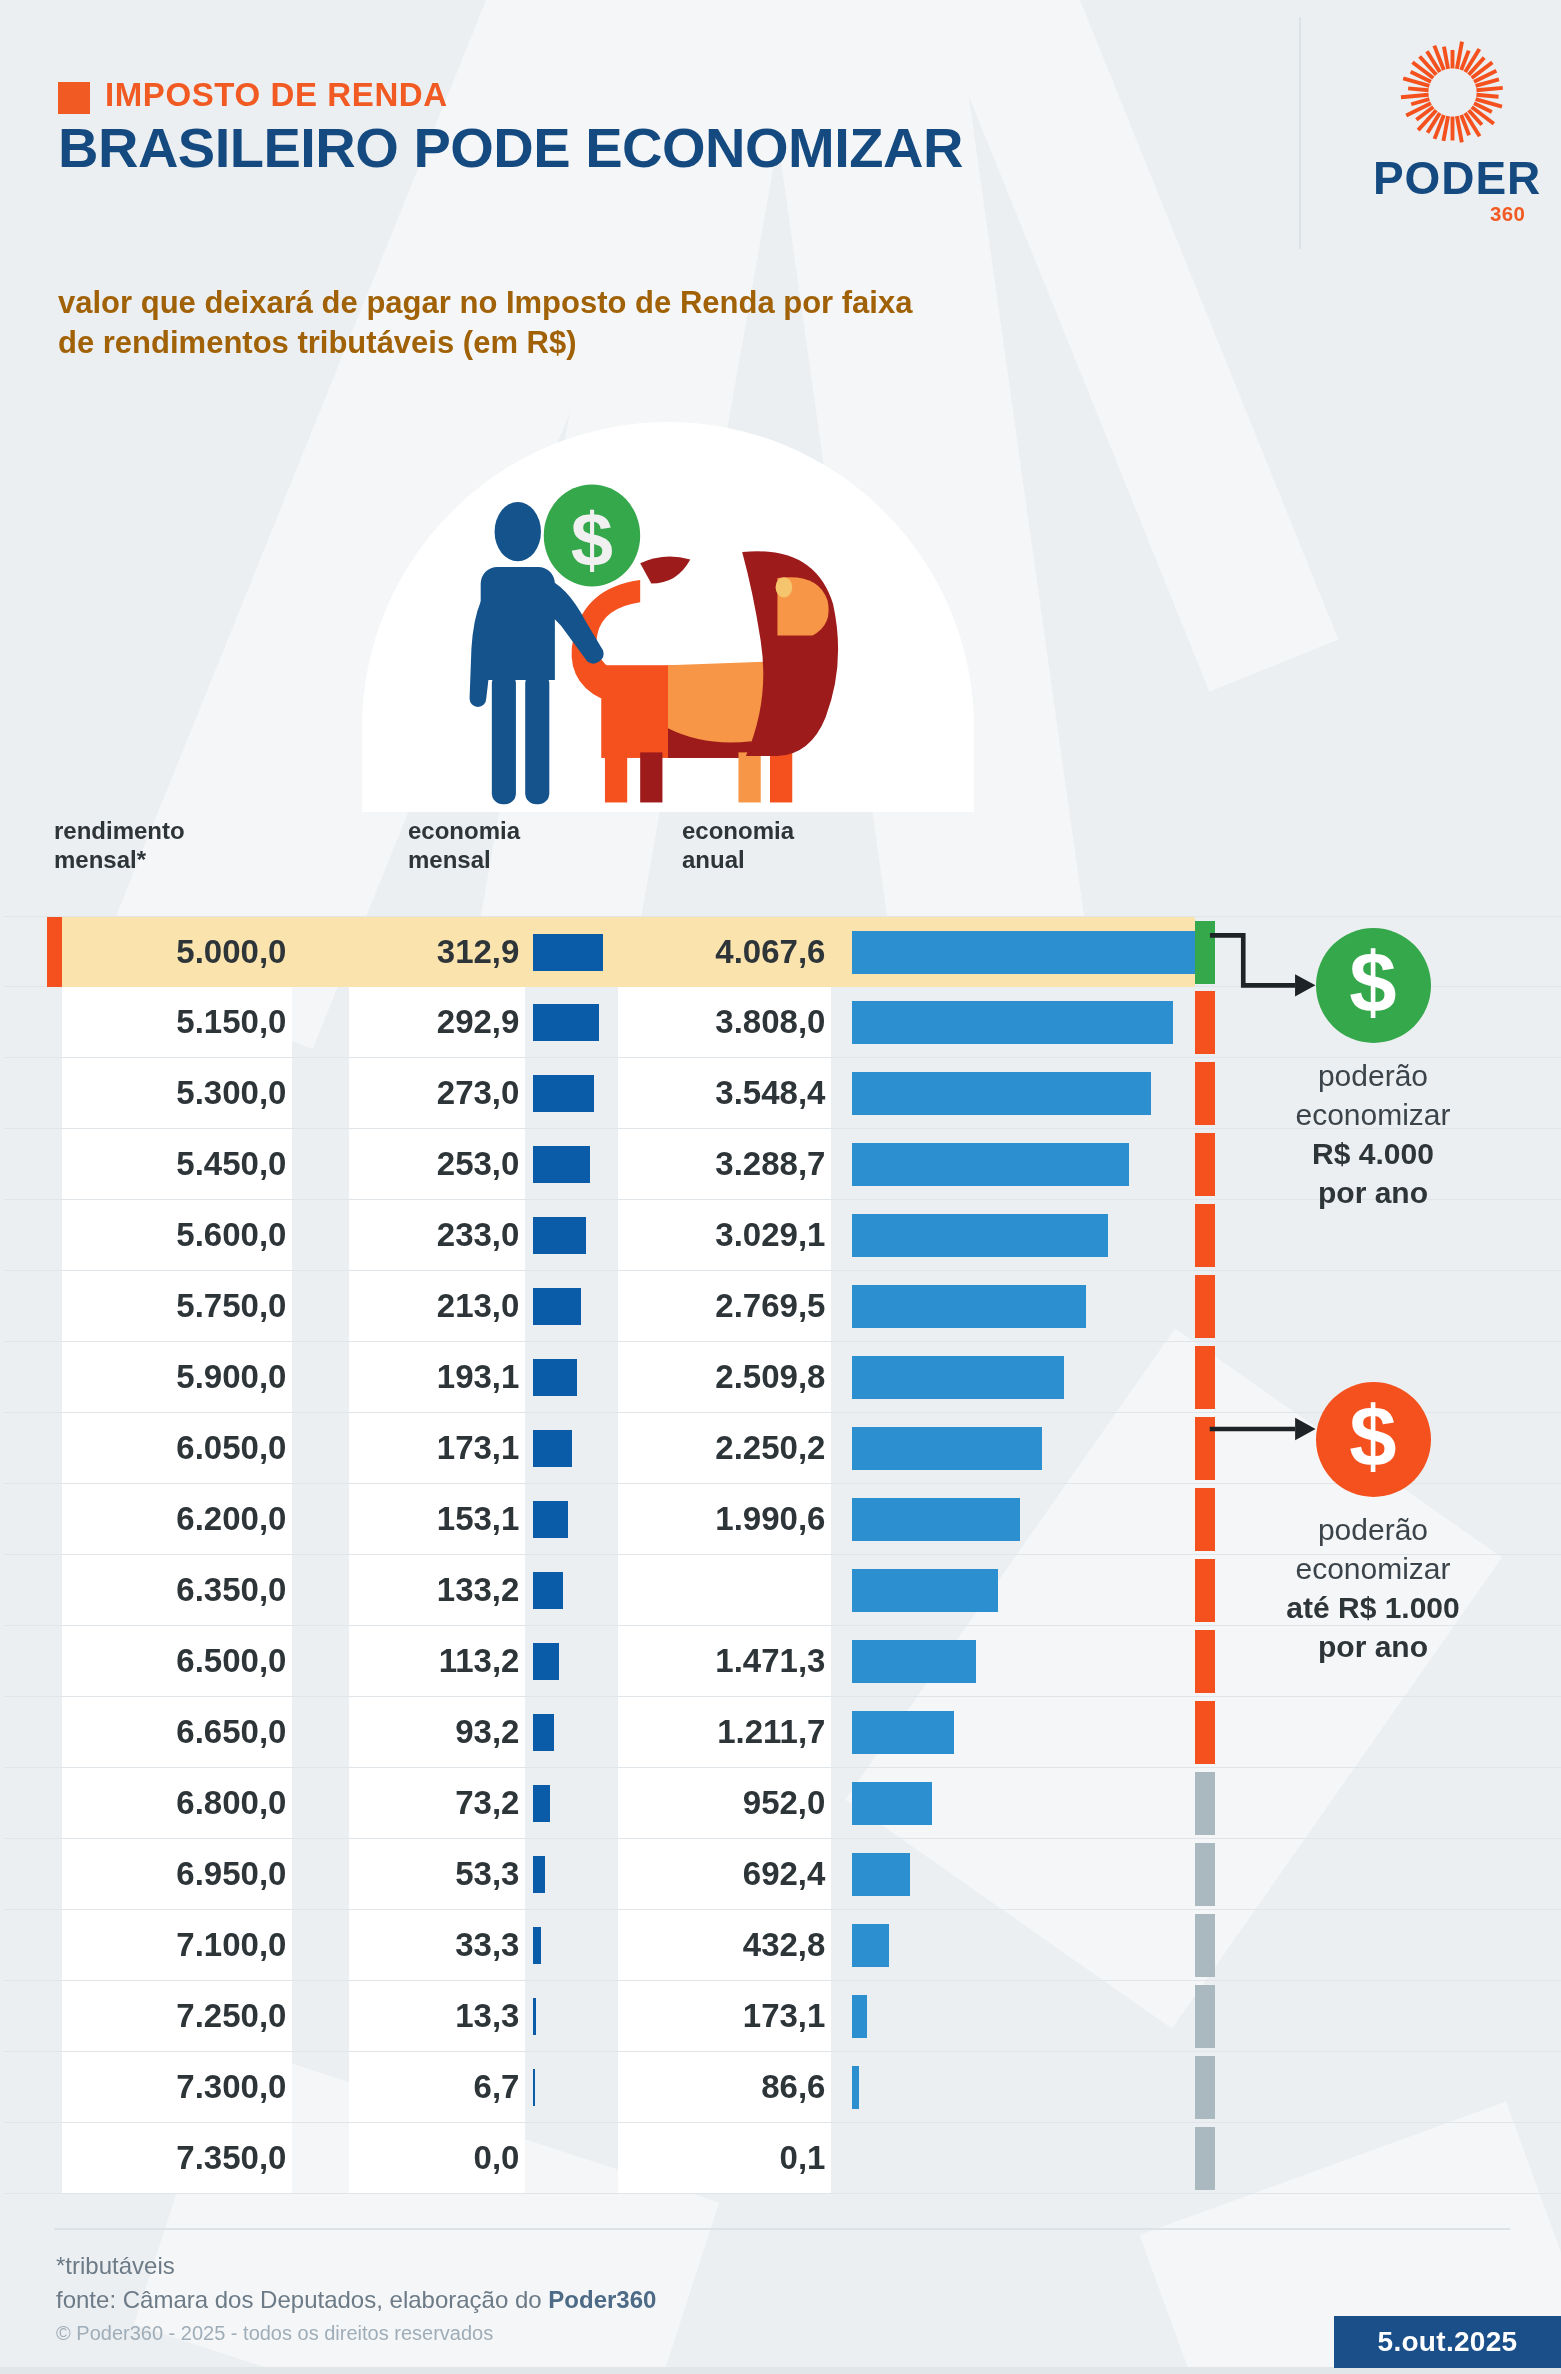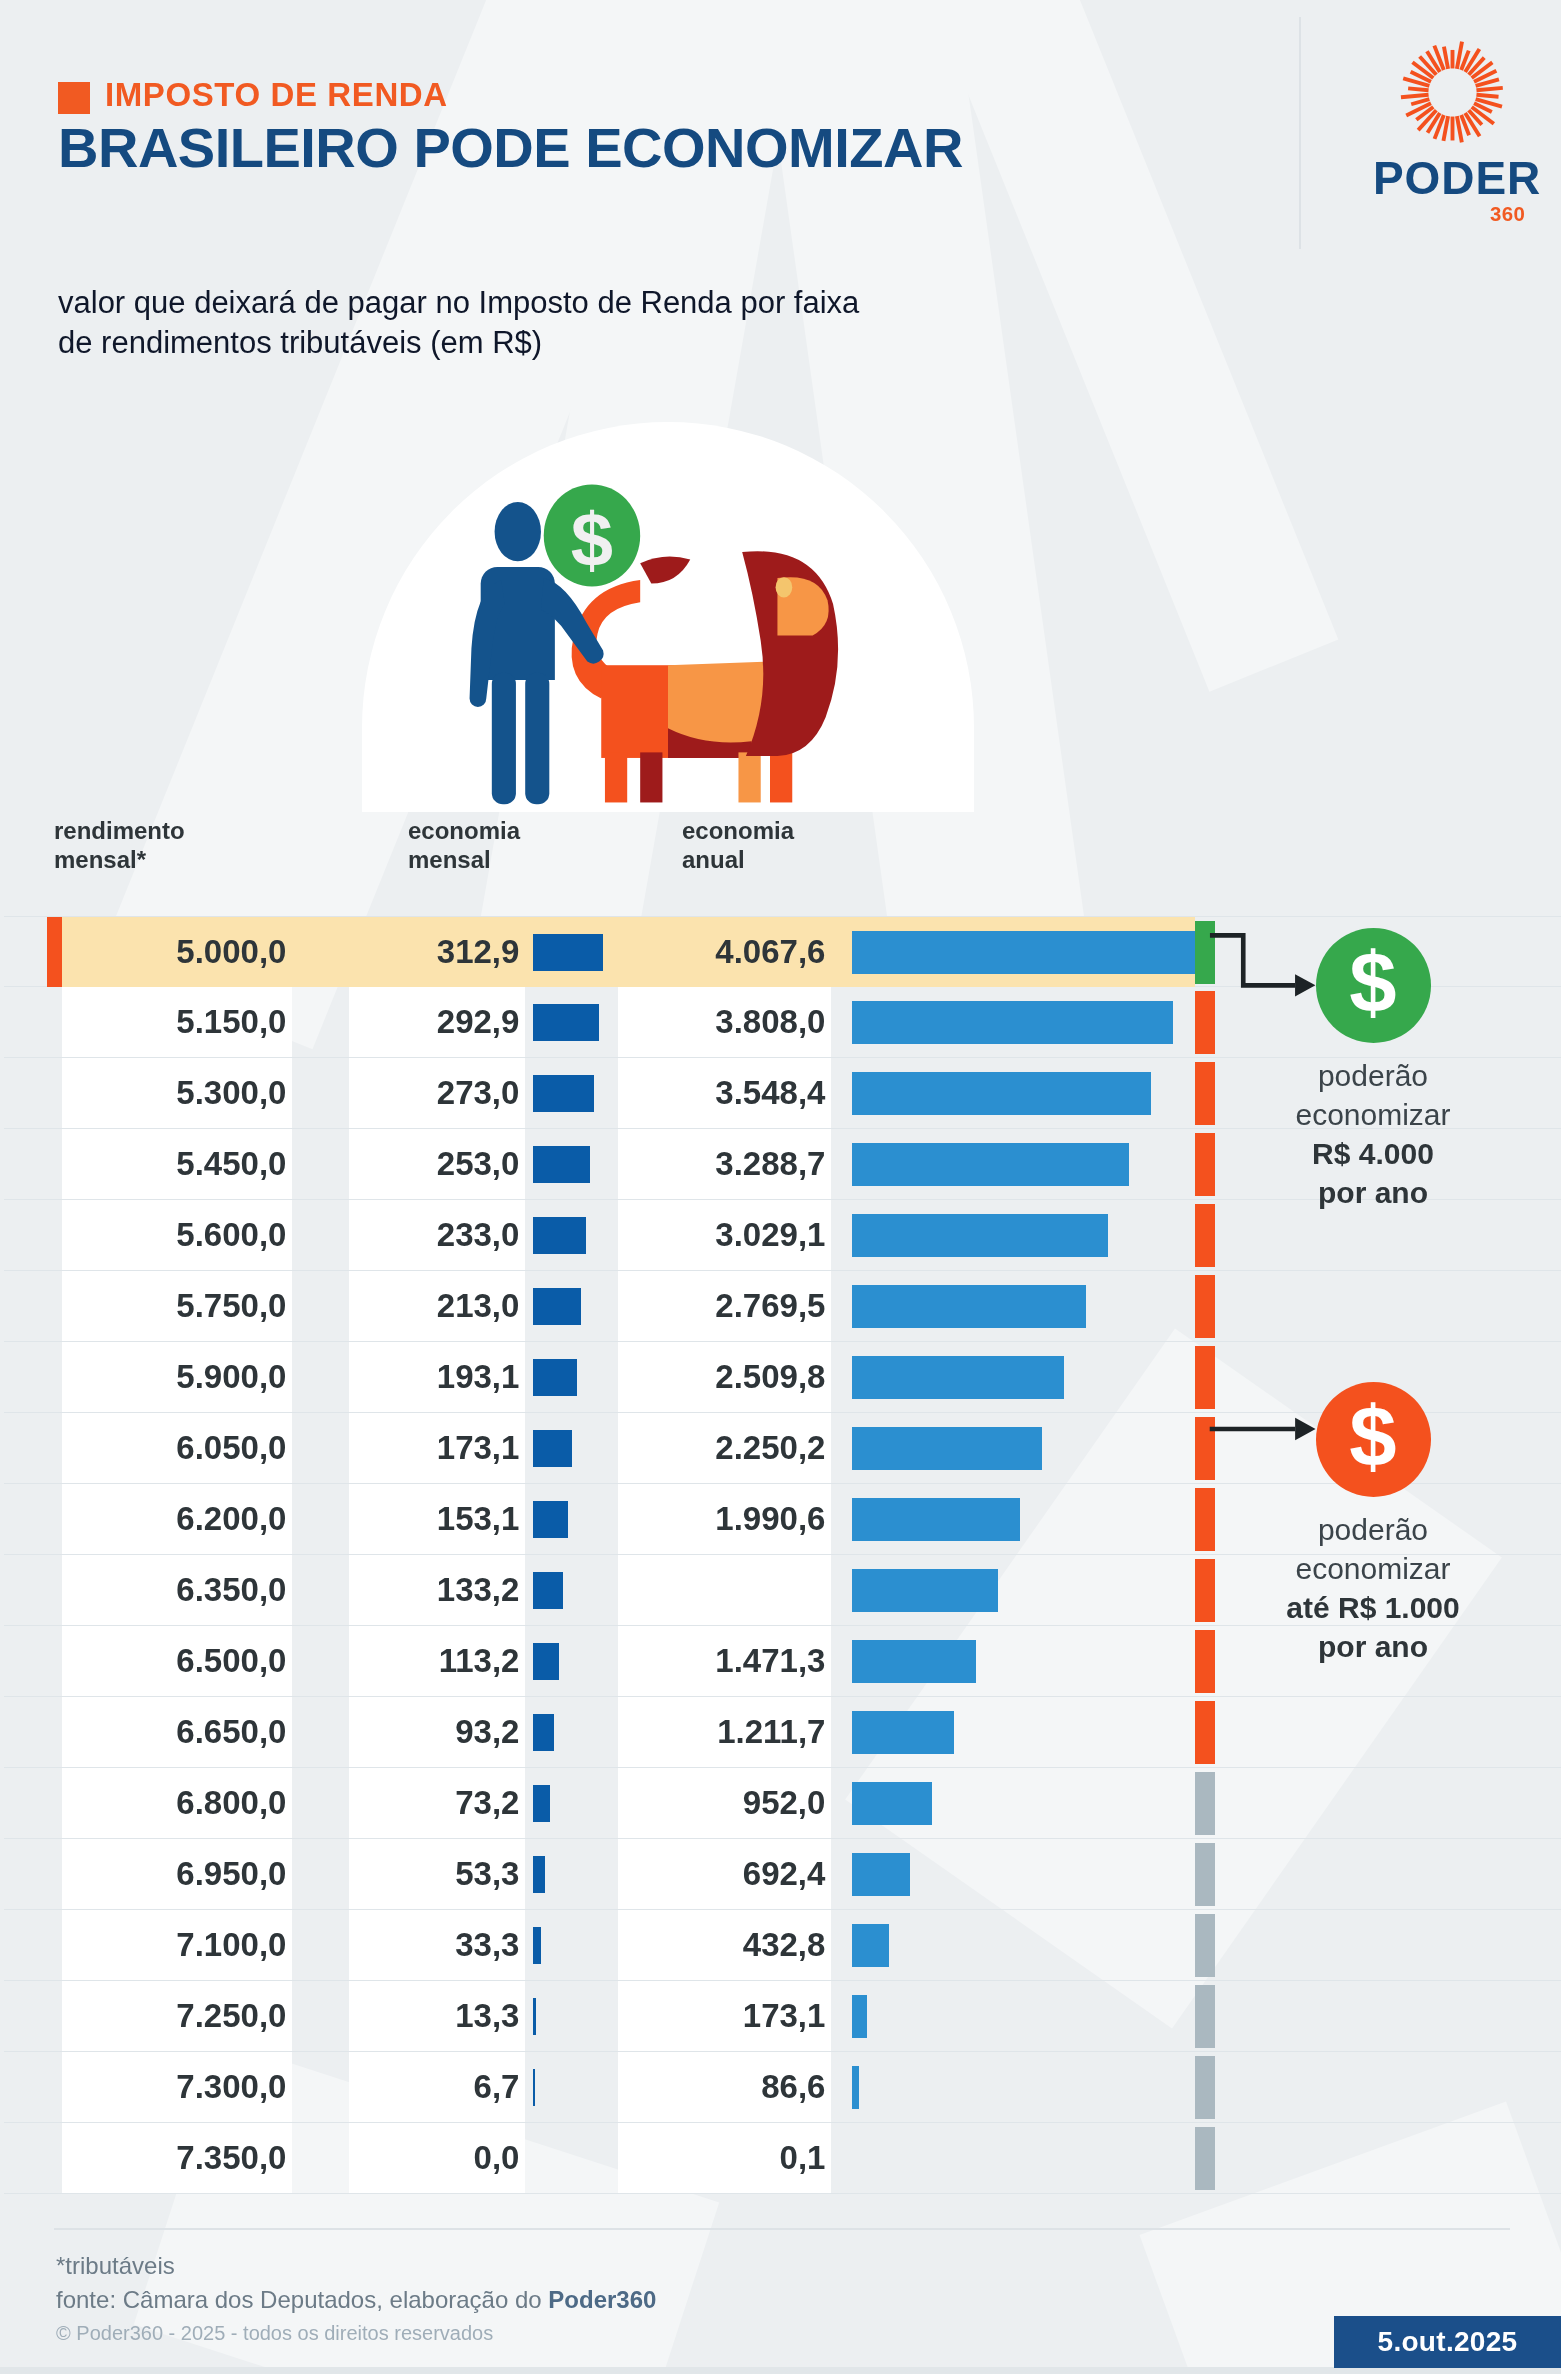--- a/index.html
+++ b/index.html
@@ -36,21 +36,21 @@
     white-space: nowrap;
   }
   .headline {
     position: absolute; left: 58px; top: 117px; width: 1150px;
     font-size: 56px; line-height: 1.10; font-weight: 700;
     color: #154a80; letter-spacing: -0.5px;
   }
   .headline .l2 { display: block; }
   .subhead {
     position: absolute; left: 58px; top: 283px; width: 1197px;
-    font-size: 31px; line-height: 1.30; font-weight: 400; color: #0f172a;
+    font-size: 31px; line-height: 1.30; font-weight: 700; color: #a16207;
   }
   .hdr-divider {
     position: absolute; left: 1299px; top: 16.7px; width: 1.9px; height: 232px;
     background: #dde2e6;
   }
   .logo { position: absolute; left: 1373px; top: 37px; width: 158px; }
   .logo-sun { position: relative; width: 111px; height: 111px; margin: 0 auto 7.4px auto; }
   .logo-word {
     font-size: 46px; font-weight: 700; color: #154a80; letter-spacing: 0.9px;
     text-align: center; line-height: 1;

